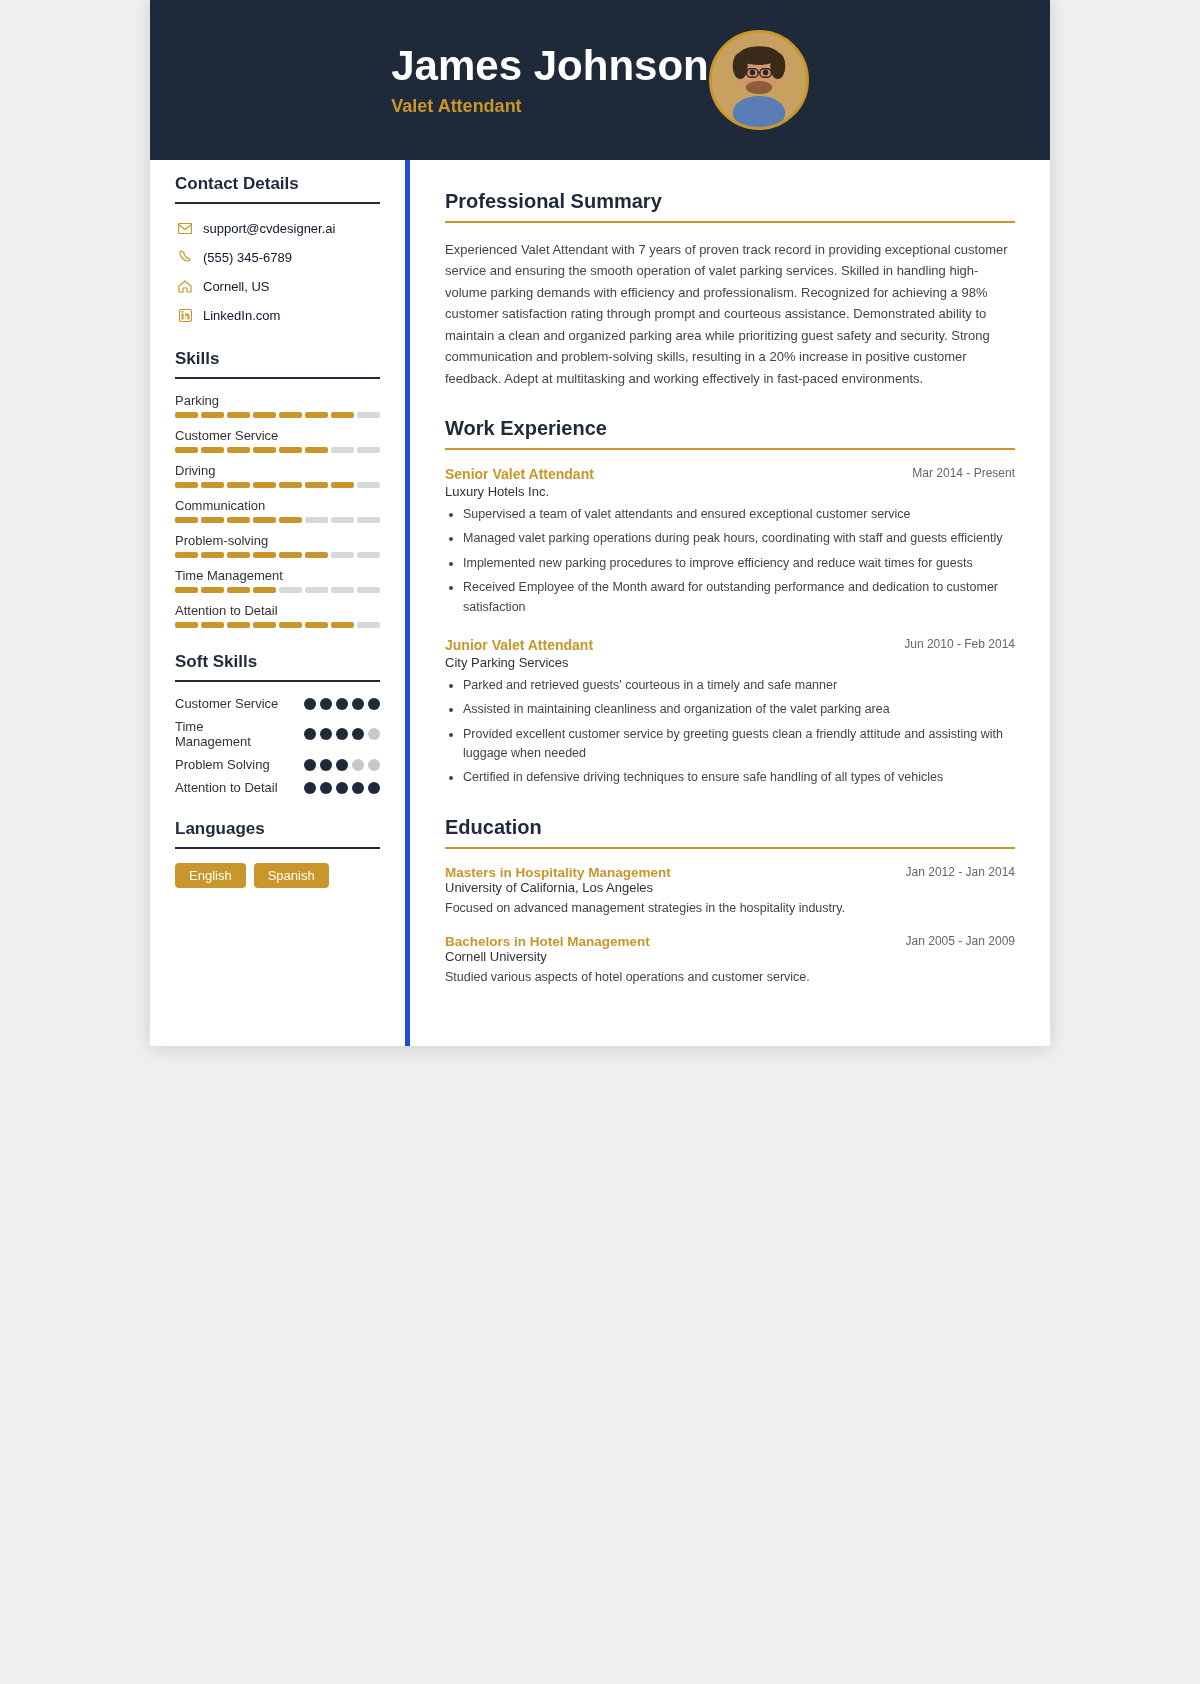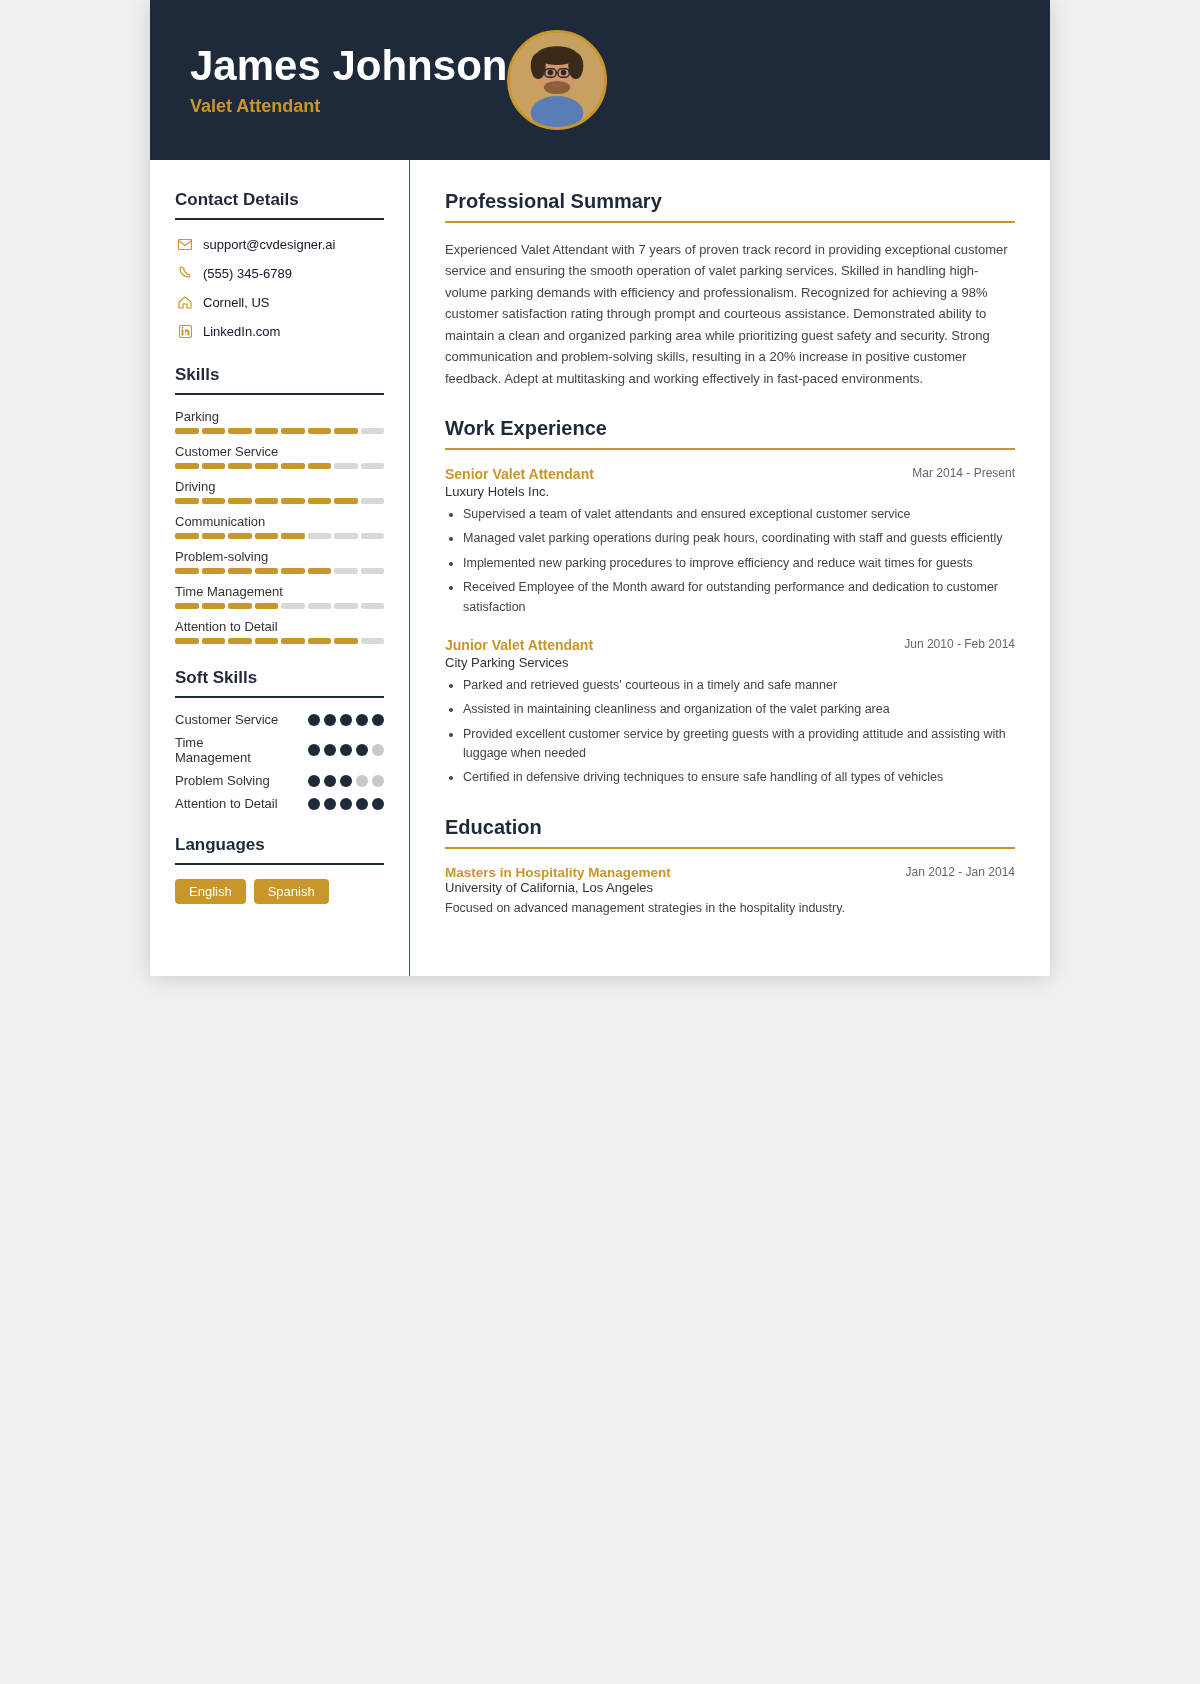--- a/index.html
+++ b/index.html
@@ -16,21 +16,21 @@
       width: 900px;
       background: #fff;
       box-shadow: 0 2px 20px rgba(0,0,0,0.15);
     }
 
     
     .header {
       background: #1e2a3a;
       padding: 30px 40px;
       display: flex;
-      justify-content: flex-start;
+      justify-content: center;
       align-items: center;
     }
     .header-left {}
     .header-name {
       color: #fff;
       font-size: 42px;
       font-weight: 700;
       line-height: 1.1;
     }
     .header-title {
@@ -56,22 +56,22 @@
     
     .body {
       display: flex;
       background: #fff;
     }
 
     
     .sidebar {
       width: 260px;
       flex-shrink: 0;
-      padding: 30px 25px;
-      border-right: 1px solid #1d4ed8;
+      padding: 14px 25px;
+      border-right: 5px solid #1d4ed8;
     }
     .sidebar-section {
       margin-bottom: 24px;
     }
     .sidebar-section-title {
       font-size: 17px;
       font-weight: 700;
       color: #1e2a3a;
       margin-bottom: 8px;
     }
@@ -520,38 +520,46 @@
 
         <div class="job">
           <div class="job-header">
             <div class="job-title">Junior Valet Attendant</div>
             <div class="job-dates">Jun 2010 - Feb 2014</div>
           </div>
           <div class="job-company">City Parking Services</div>
           <ul class="job-bullets">
             <li class="job-bullet">Parked and retrieved guests' courteous in a timely and safe manner</li>
             <li class="job-bullet">Assisted in maintaining cleanliness and organization of the valet parking area</li>
-            <li class="job-bullet">Provided excellent customer service by greeting guests with a providing attitude and assisting with luggage when needed</li>
+            <li class="job-bullet">Provided excellent customer service by greeting guests clean a friendly attitude and assisting with luggage when needed</li>
             <li class="job-bullet">Certified in defensive driving techniques to ensure safe handling of all types of vehicles</li>
           </ul>
         </div>
       </div>
 
       <div class="main-section">
         <div class="main-section-title">Education</div>
         <div class="main-divider"></div>
 
         <div class="edu-item">
           <div class="edu-header">
             <div class="edu-degree">Masters in Hospitality Management</div>
             <div class="edu-dates">Jan 2012 - Jan 2014</div>
           </div>
           <div class="edu-school">University of California, Los Angeles</div>
           <div class="edu-desc">Focused on advanced management strategies in the hospitality industry.</div>
         </div>
 
+        <div class="edu-item">
+          <div class="edu-header">
+            <div class="edu-degree">Bachelors in Hotel Management</div>
+            <div class="edu-dates">Jan 2005 - Jan 2009</div>
+          </div>
+          <div class="edu-school">Cornell University</div>
+          <div class="edu-desc">Studied various aspects of hotel operations and customer service.</div>
+        </div>
       </div>
 
     </div>
 
   </div>
 
 </div>
 
 </body></html>

